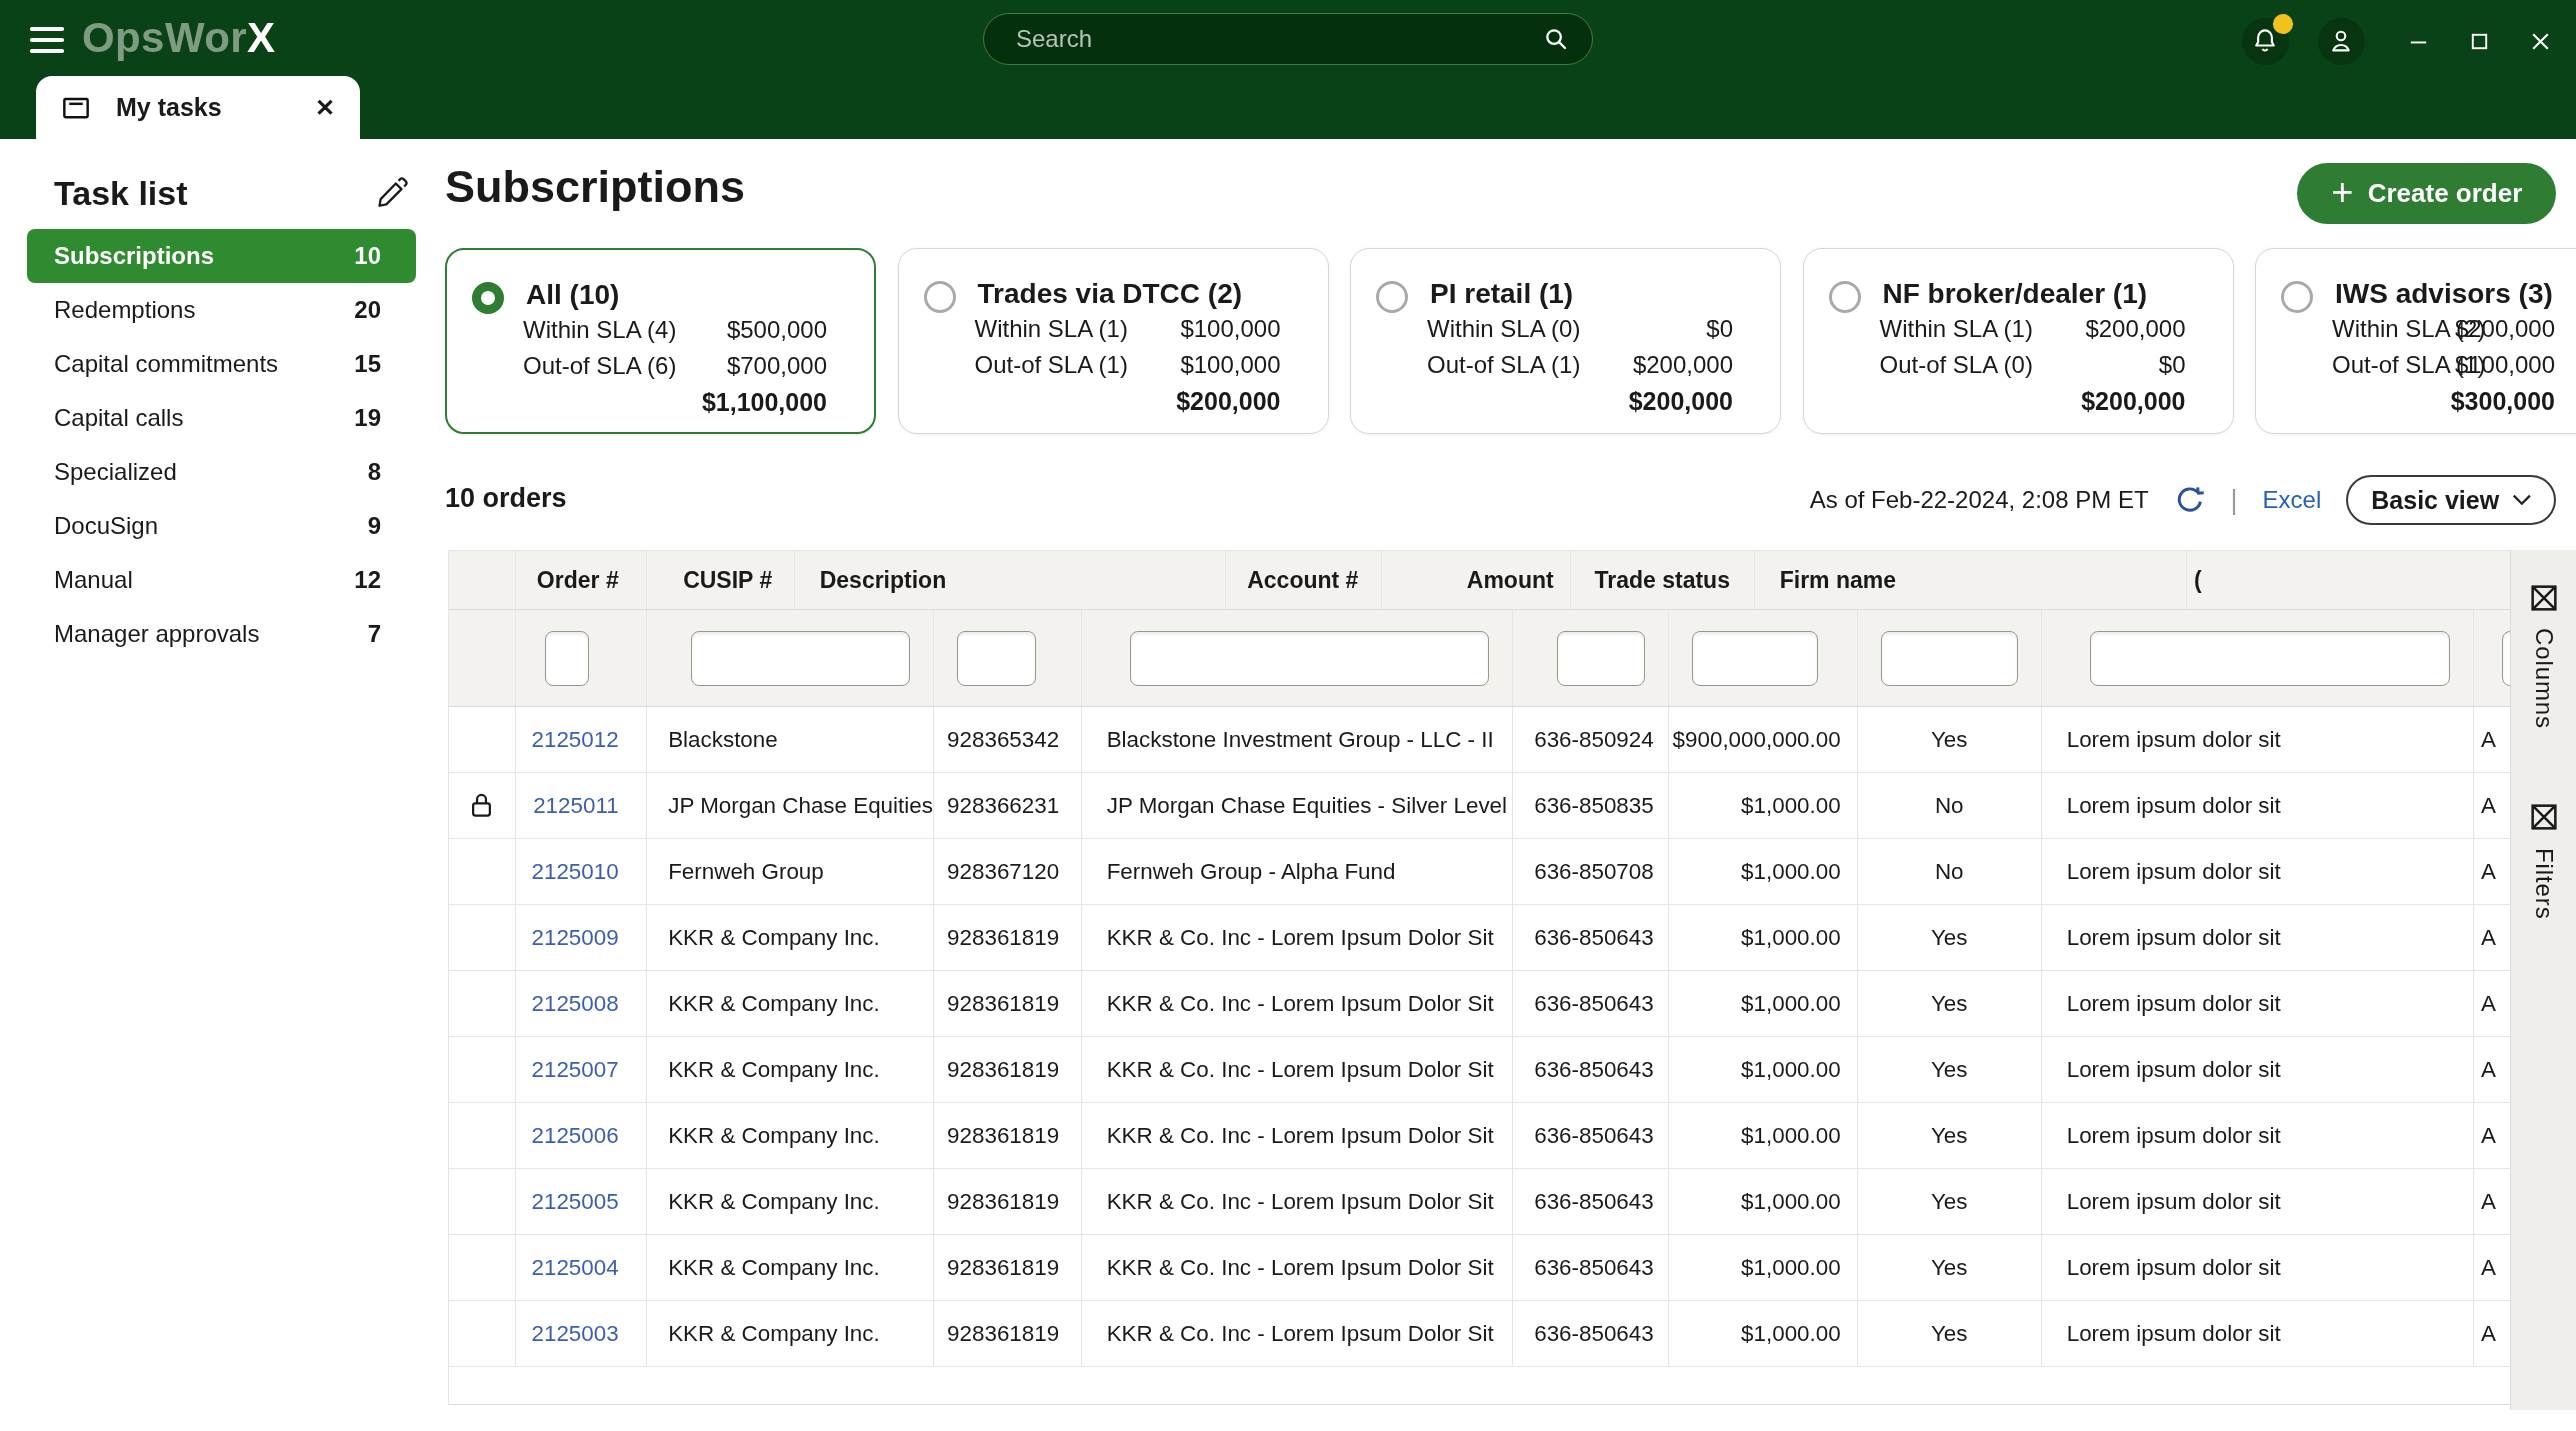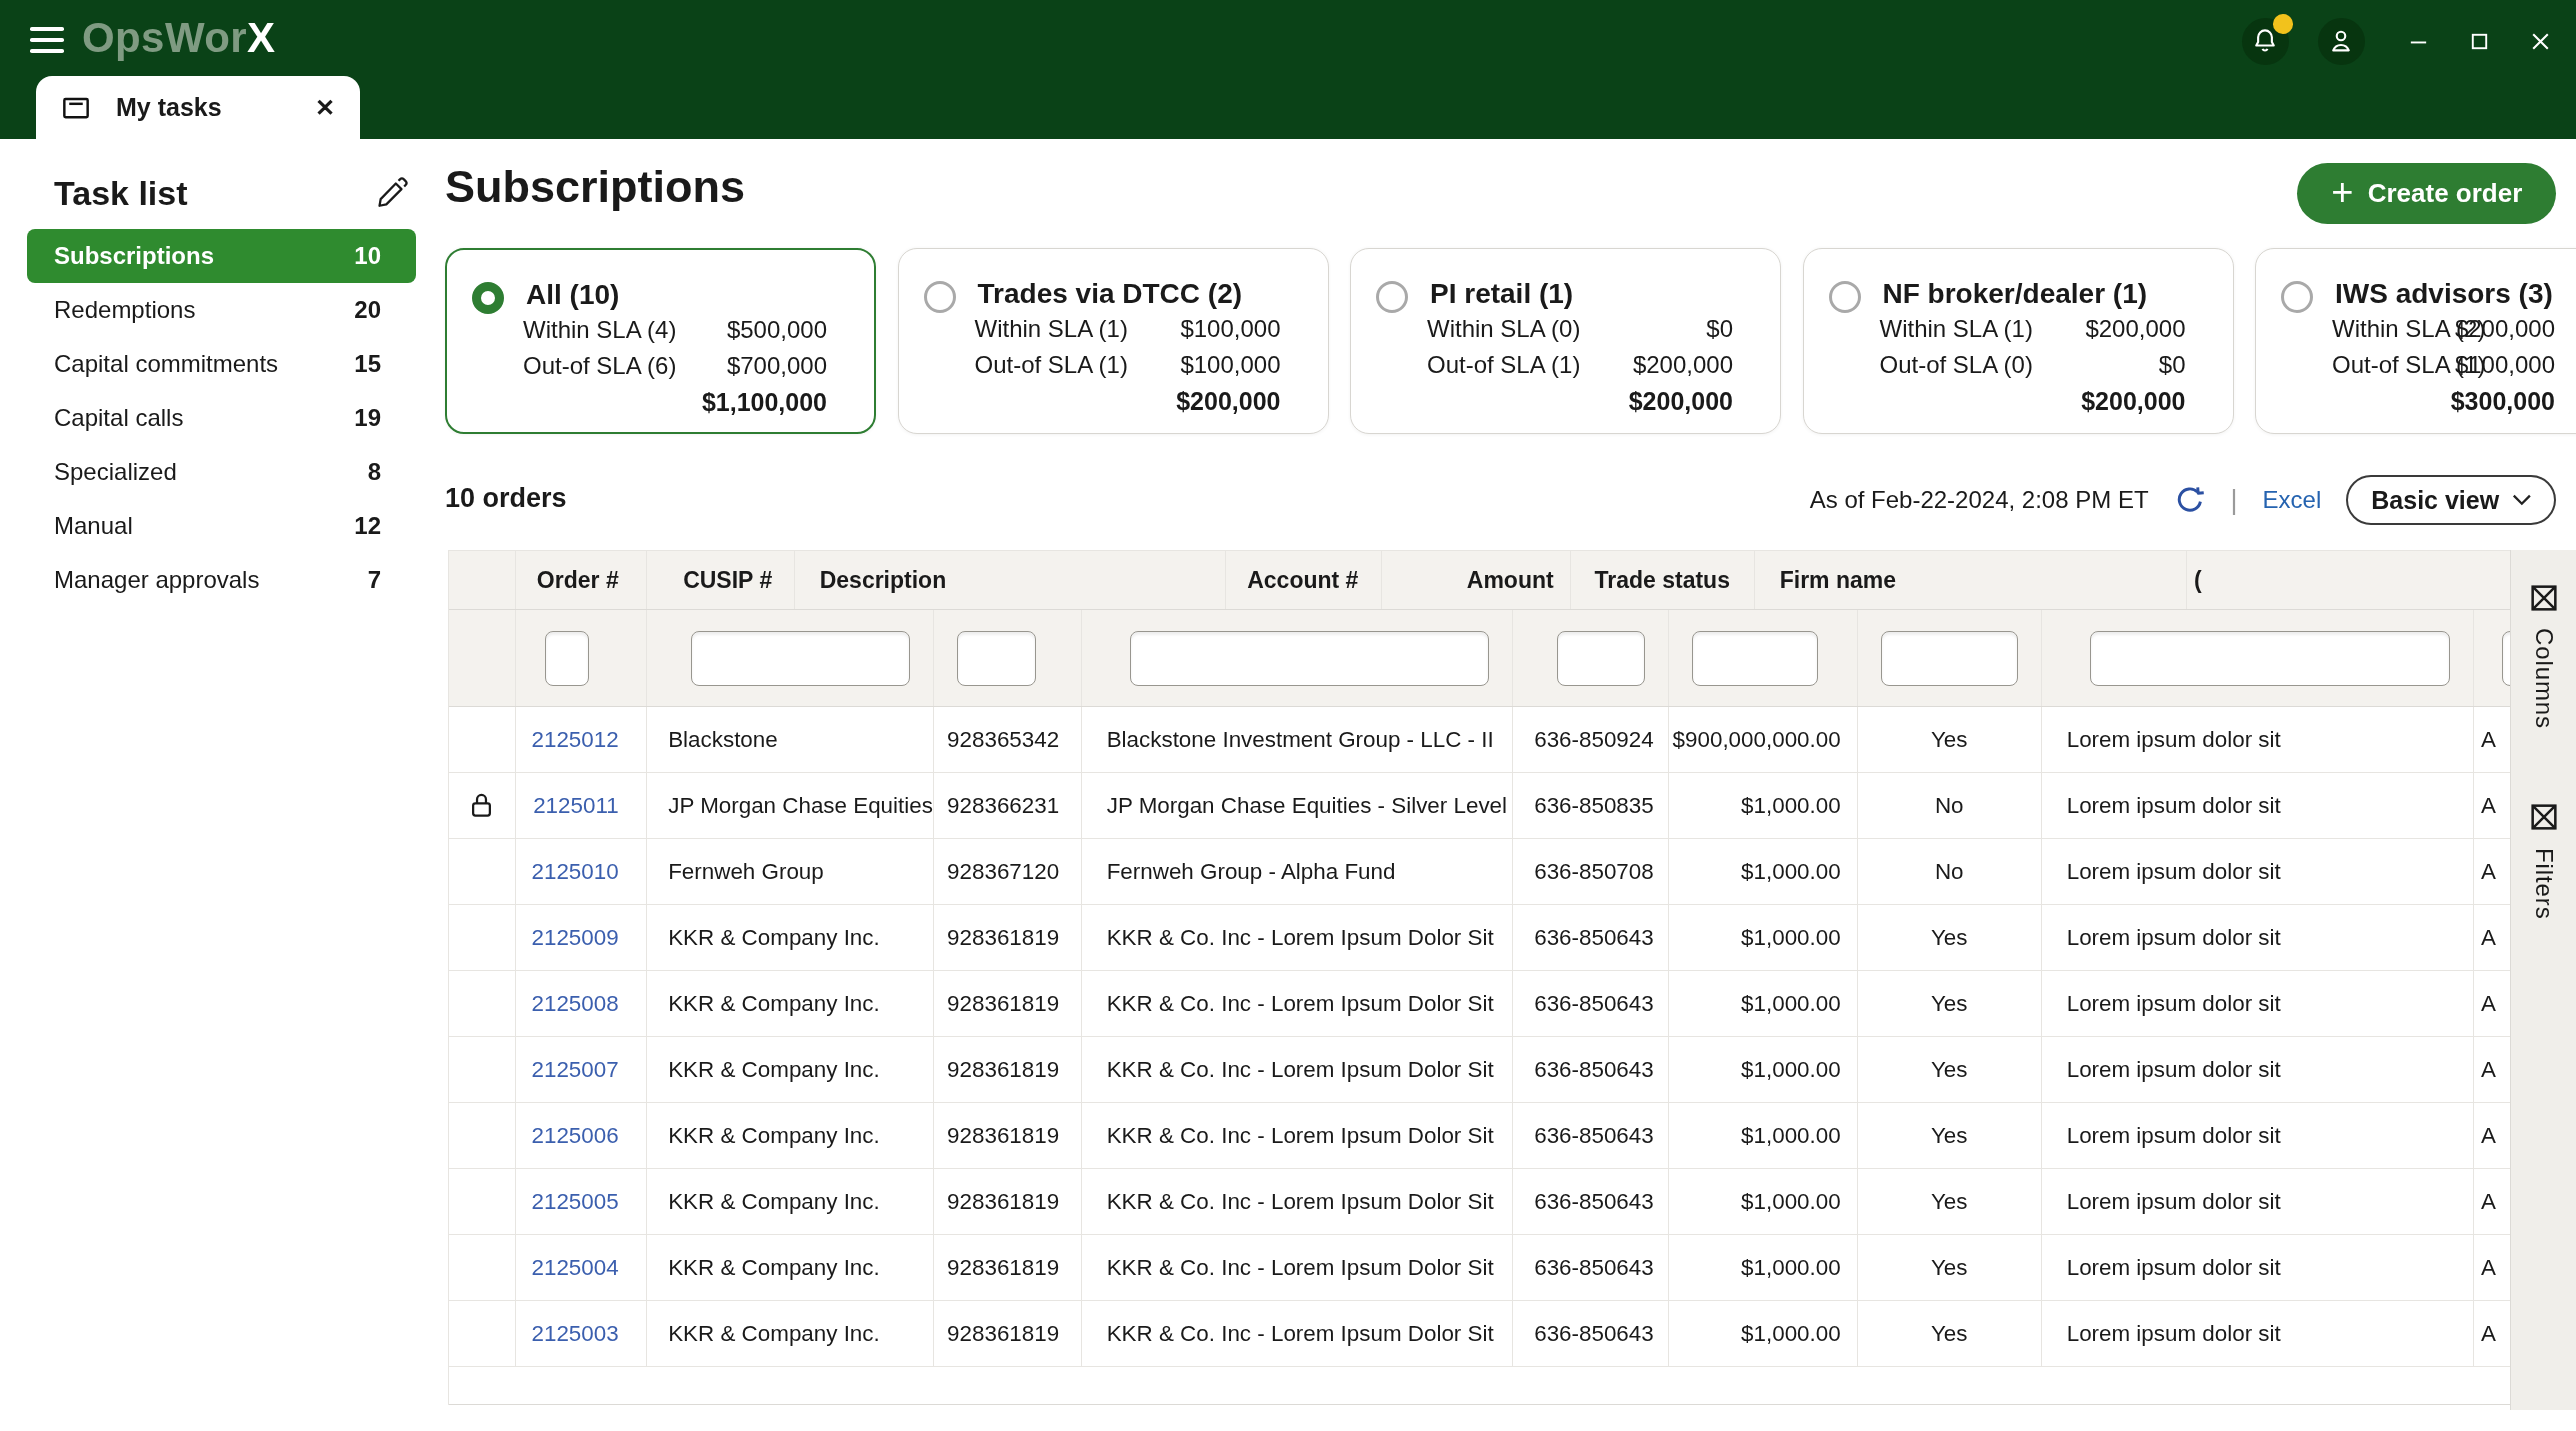--- a/index.html
+++ b/index.html
@@ -130,20 +130,29 @@
 </head>
 <body>
 
 <div class="topbar">
   <div class="hamburger">
       <span></span>
       <span></span>
       <span></span>
     </div>
   <div class="logo"><span class="lg-muted">OpsWor</span><span class="lg-x">X</span></div>
+  <div class="searchwrap">
+    <input placeholder="Search" style="">
+    <span class="search-ic">
+      <svg width="29" height="29" viewBox="0 0 24 24" fill="none" stroke="#fff" stroke-width="1.9">
+          <circle cx="10" cy="10" r="5.6"></circle>
+          <path d="M14.4 14.4L19 19" stroke-linecap="round"></path>
+        </svg>
+    </span>
+  </div>
   <div class="tb-right">
     <div class="circle-btn">
       <svg width="30" height="30" viewBox="0 0 24 24" fill="none" stroke="#fff" stroke-width="1.7">
           <path d="M12 3.5a5.5 5.5 0 0 0-5.5 5.5v3.8L5 15.6h14l-1.5-2.8V9A5.5 5.5 0 0 0 12 3.5z" stroke-linejoin="round"></path>
           <path d="M10 18.3a2.2 2.2 0 0 0 4 0"></path>
         </svg>
       <span class="dot"></span>
     </div>
     <div class="circle-btn">
       <svg width="30" height="30" viewBox="0 0 24 24" fill="none" stroke="#fff" stroke-width="1.7">
@@ -202,20 +211,24 @@
           <span>Capital commitments</span>
           <span class="count">15</span>
         </div>
         <div class="side-item">
           <span>Capital calls</span>
           <span class="count">19</span>
         </div>
         <div class="side-item">
           <span>Specialized</span>
           <span class="count">8</span>
+        </div>
+        <div class="side-item">
+          <span>DocuSign</span>
+          <span class="count">9</span>
         </div>
         <div class="side-item">
           <span>Manual</span>
           <span class="count">12</span>
         </div>
         <div class="side-item">
           <span>Manager approvals</span>
           <span class="count">7</span>
         </div>
       </div>

